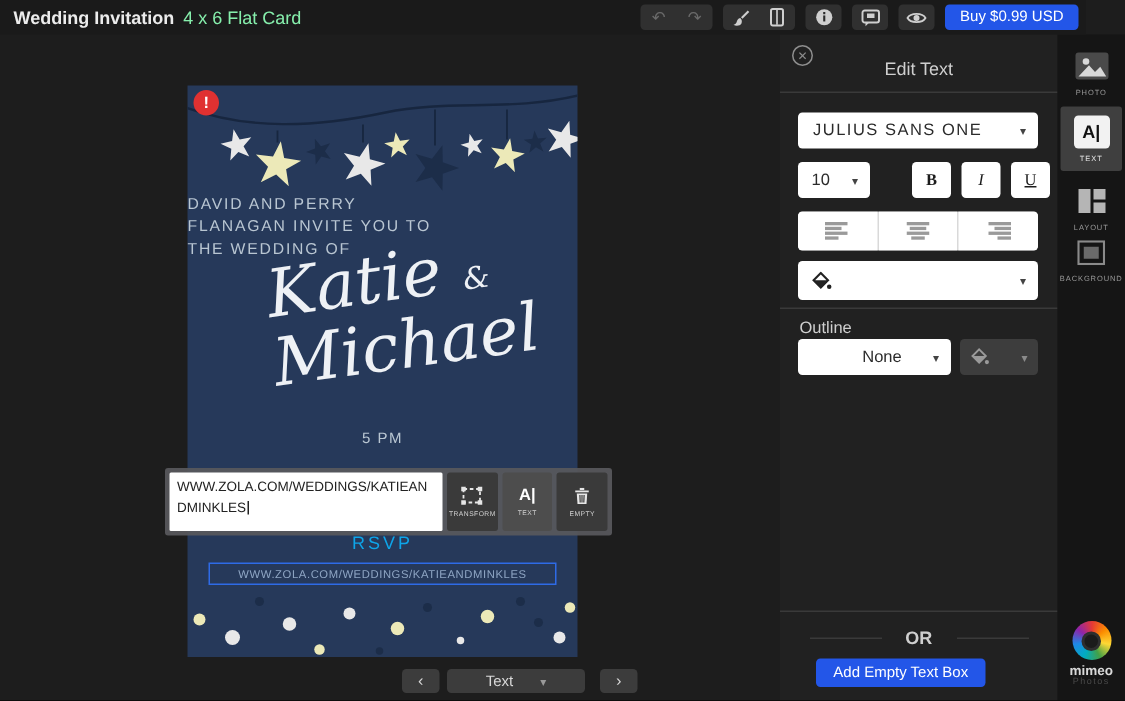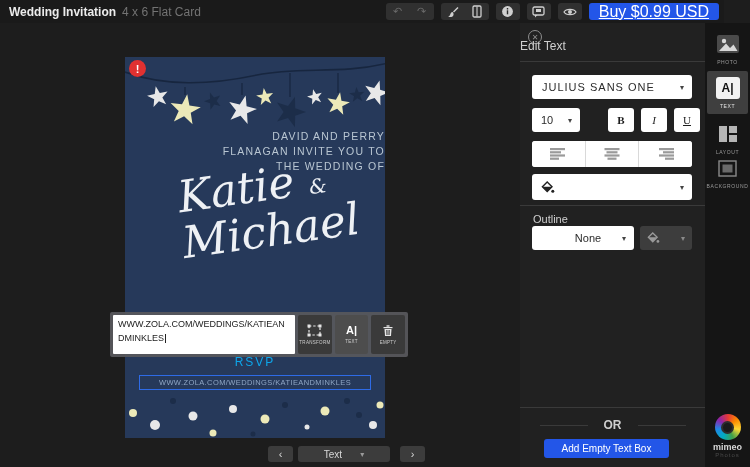--- a/index.html
+++ b/index.html
@@ -3,34 +3,34 @@
 <meta charset="utf-8">
 <style>
   * { margin:0; padding:0; box-sizing:border-box; }
   html,body { background:#000; }
   body { font-family:"Liberation Sans", sans-serif; }
   #app { position:relative; width:750px; height:467px; background:#1d1d1d; overflow:hidden; }
 
   
   .topbar { position:absolute; left:0; top:0; width:724px; height:23px; background:#1a1a1a; display:flex; align-items:center; z-index:30; }
   .topbar-title { color:#ececec; font-size:12px; font-weight:bold; margin-left:9px; }
-  .topbar-sub { color:#737373; font-size:12px; margin-left:6px; }
+  .topbar-sub { color:#86efac; font-size:12px; margin-left:6px; }
   .topbar-right { position:absolute; right:5px; top:0; height:23px; display:flex; align-items:center; gap:7px; }
   .tb-group { display:flex; background:#303030; border-radius:3px; overflow:hidden; }
   .tb-btn { width:24px; height:17px; display:flex; align-items:center; justify-content:center; color:#bdbdbd; font-size:11px; cursor:pointer; }
   .tb-btn.disabled { color:#6a6a6a; }
   .tb-btn svg { display:block; }
-  .buy-btn { height:17px; padding:0 10px; background:#2356e8; color:#fff; font-size:16px; border:none; border-radius:3px; display:flex; align-items:center; cursor:pointer;text-decoration:underline; }
+  .buy-btn { height:17px; padding:0 10px; background:#2356e8; color:#fff; font-size:10px; border:none; border-radius:3px; display:flex; align-items:center; cursor:pointer; }
 
   
   .canvas { position:absolute; left:0; top:23px; width:520px; height:444px; background:#1d1d1d; }
   .card { position:absolute; left:125px; top:34px; width:260px; height:381px; background:#26395a; }
   .error-badge { position:absolute; left:4px; top:3px; width:17px; height:17px; border-radius:50%; background:#e03131; color:#fff; font-size:11px; font-weight:bold; display:flex; align-items:center; justify-content:center; z-index:5; }
   .garland { position:absolute; left:0; top:0; width:260px; height:78px; }
-  .invite-text { position:absolute; left:0; top:72px; width:100%; text-align:right; color:#b9c6d2; font-size:10.5px; letter-spacing:1.2px; line-height:1.45; }
+  .invite-text { position:absolute; left:0; top:72px; width:100%; text-align:left; color:#b9c6d2; font-size:10.5px; letter-spacing:1.2px; line-height:1.45; }
   .names { position:absolute; left:0; top:108px; width:100%; text-align:center; transform:rotate(-8deg); color:#eef1f5; font-family:"DejaVu Serif", serif; font-style:italic; }
   .name-line1 { font-size:44px; line-height:1; }
   .name-amp { font-size:20px; }
   .name-line2 { font-size:44px; line-height:1; margin-top:2px; margin-left:26px; }
   .date-block { position:absolute; left:0; top:228px; width:100%; text-align:center; color:#b9c6d2; font-size:10px; letter-spacing:1px; line-height:1.5; }
   .rsvp { position:absolute; left:0; top:298px; width:100%; text-align:center; color:#0ea5e9; font-size:12px; letter-spacing:2px; }
   .url-box { position:absolute; left:14px; top:318px; width:232px; border:1px solid #2e6be6; padding:2px 0; text-align:center; color:#8fa6c4; font-size:7.5px; letter-spacing:0.4px; }
   .dots { position:absolute; left:0; bottom:0; width:260px; height:55px; }
 
   
@@ -46,21 +46,21 @@
   .bottom-nav { position:absolute; left:0; bottom:3px; width:520px; height:18px; }
   .nav-btn { position:absolute; height:16px; background:#3c3c3c; border:none; border-radius:3px; color:#d8d8d8; font-size:11px; display:flex; align-items:center; justify-content:center; cursor:pointer; }
   .nav-prev { left:268px; width:25px; }
   .nav-back { left:298px; width:92px; font-size:10px; gap:18px; }
   .nav-back .caret { color:#9a9a9a; font-size:8px; }
   .nav-next { left:400px; width:25px; }
 
   
   .panel { position:absolute; left:520px; top:23px; width:185px; height:444px; background:#212121; }
   .panel-close { position:absolute; left:8px; top:7px; width:14px; height:14px; border:1.3px solid #8e8e8e; border-radius:50%; color:#8e8e8e; font-size:8px; display:flex; align-items:center; justify-content:center; cursor:pointer; }
-  .panel-title { position:absolute; left:0; top:16px; width:100%; text-align:left; color:#cfcfcf; font-size:12px; }
+  .panel-title { position:absolute; left:0; top:16px; width:100%; text-align:center; color:#cfcfcf; font-size:12px; }
   .panel-divider { position:absolute; left:0; width:100%; height:1px; background:#3a3a3a; }
   .sel { position:absolute; background:#fff; border-radius:3px; display:flex; align-items:center; cursor:pointer; }
   .sel .caret { position:absolute; right:8px; color:#444; font-size:8px; }
   .font-select { left:12px; top:52px; width:160px; height:24px; }
   .font-select .sel-text { margin-left:10px; font-size:11px; letter-spacing:1px; color:#2b2b2b; }
   .size-select { left:12px; top:85px; width:48px; height:24px; }
   .size-select .sel-text { margin-left:9px; font-size:11px; color:#2b2b2b; }
   .biu { position:absolute; top:85px; display:flex; gap:7px; left:88px; }
   .biu-btn { width:26px; height:24px; background:#fff; border:none; border-radius:3px; font-size:11px; color:#1c1c1c; cursor:pointer; font-family:"Liberation Serif", serif; }
   .biu-b { font-weight:bold; }
@@ -71,21 +71,21 @@
   .fill-select { left:12px; top:151px; width:160px; height:26px; }
   .fill-select .bucket { margin-left:9px; }
   .outline-label { position:absolute; left:13px; top:190px; color:#cfcfcf; font-size:11px; }
   .outline-select { left:12px; top:203px; width:102px; height:24px;justify-content:center; }
   .outline-select .sel-text { margin-left:10px; font-size:11px; color:#2b2b2b; }
   .outline-color { position:absolute; left:120px; top:203px; width:52px; height:24px; background:#3d3d3d; border-radius:3px; display:flex; align-items:center; justify-content:space-between; padding:0 7px; cursor:pointer; }
   .outline-color .caret { color:#8a8a8a; font-size:8px; }
   .or-row { position:absolute; left:0; top:395px; width:100%; display:flex; align-items:center; justify-content:center; gap:16px; }
   .or-line { width:48px; height:1px; background:#3a3a3a; }
   .or-text { color:#cfcfcf; font-size:12px; font-weight:bold; }
-  .add-btn { position:absolute; left:24px; top:416px; width:125px; height:19px; background:#2356e8; border:none; border-radius:3px; color:#fff; font-size:10px; cursor:pointer; }
+  .add-btn { position:absolute; left:24px; top:416px; width:113px; height:19px; background:#2356e8; border:none; border-radius:3px; color:#fff; font-size:10px; cursor:pointer; }
 
   
   .sidebar { position:absolute; left:705px; top:23px; width:45px; height:444px; background:#151515; }
   .sb-item { position:absolute; left:0; width:45px; text-align:center; cursor:pointer; }
   .sb-item .sb-label { font-size:5px; letter-spacing:0.6px; color:#9a9a9a; margin-top:4px; }
   .sb-item.selected { background:#3f3f3f; border-radius:2px; left:2px; width:41px; padding:6px 0 5px; }
   .sb-item.selected .sb-label { color:#e4e4e4; }
   .sb-icon-box { width:24px; height:22px; margin:0 auto; border-radius:3px; display:flex; align-items:center; justify-content:center; }
   .sb-icon-box.white { background:#f2f2f2; color:#111; font-size:12px; font-weight:bold; }
   .logo { position:absolute; left:0; bottom:9px; width:45px; text-align:center; }
@@ -187,20 +187,21 @@
         <div>FLANAGAN INVITE YOU TO</div>
         <div>THE WEDDING OF</div>
       </div>
 
       <div class="names">
         <div class="name-line1"><span>Katie</span> <span class="name-amp">&amp;</span></div>
         <div class="name-line2">Michael</div>
       </div>
 
       <div class="date-block">
+        <div>5 PM</div>
       </div>
 
       <div class="rsvp">RSVP</div>
 
       <div class="url-box">WWW.ZOLA.COM/WEDDINGS/KATIEANDMINKLES</div>
 
       <svg class="dots" viewBox="0 0 260 55">
         <circle cx="8" cy="30" r="4" fill="#ece9b8"></circle>
         <circle cx="30" cy="42" r="5" fill="#e8e8e8"></circle>
         <circle cx="48" cy="18" r="3" fill="#1c2d49"></circle>

